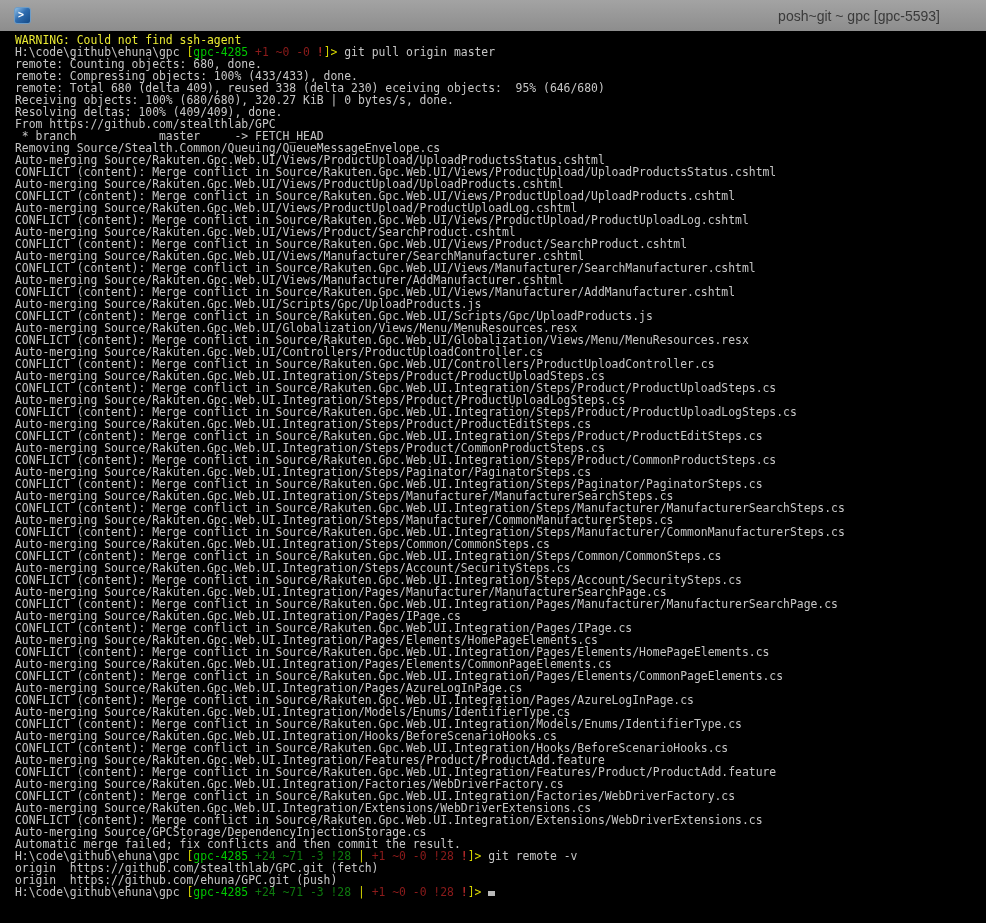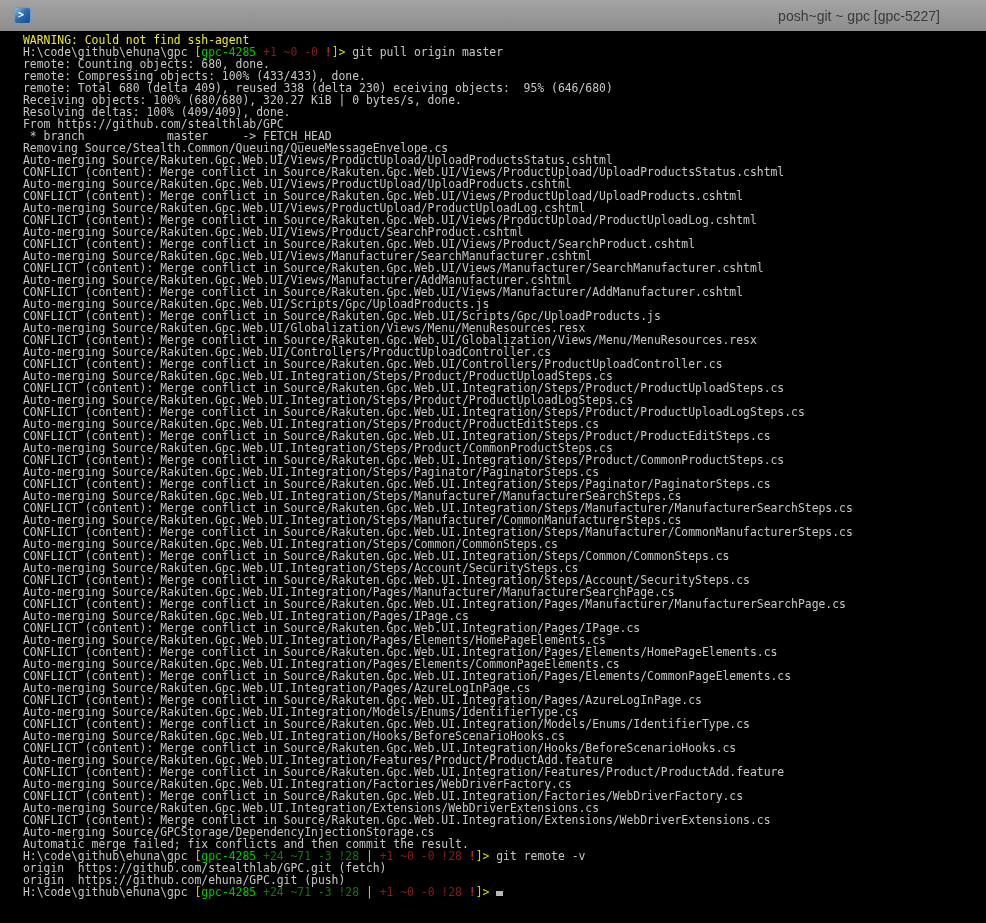--- a/index.html
+++ b/index.html
@@ -21,35 +21,35 @@
     font-size: 10px; font-weight: bold; line-height: 14px; padding-left: 3px;
   }
   .title-text {
     margin-left: auto; padding-right: 46px;
     color: #3a3a3a; font-size: 14px;
   }
 
   .terminal {
     flex: 1 1 auto;
     background: #000;
-    padding: 3px 0 0 23px;
+    padding: 3px 0 0 15px;
     overflow: hidden;
     font-family: "DejaVu Sans Mono", "Liberation Mono", monospace;
     font-size: 11.4px;
     line-height: 12px;
     white-space: pre;
   }
   .tline { height: 12px; }
   .cursor {
     display: inline-block; width: 7px; height: 5px;
     background: #b9b9b9; vertical-align: 0px;
   }
 </style>
 </head>
 <body>
 
 <div class="window">
   <div class="titlebar">
     <div class="ps-icon">&gt;</div>
-    <div class="title-text">posh~git ~ gpc [gpc-5227]</div>
+    <div class="title-text">posh~git ~ gpc [gpc-5593]</div>
   </div>
   <div class="terminal"><div class="tline"><span style="color: rgb(233, 233, 50);">WARNING: Could not find ssh-agent</span></div><div class="tline"><span style="color: rgb(198, 198, 198);">H:\code\github\ehuna\gpc </span><span style="color: rgb(214, 214, 0);">[</span><span style="color: rgb(0, 200, 0);">gpc-4285</span><span style="color: rgb(140, 27, 27);"> +1 ~0 -0</span><span style="color: rgb(224, 52, 52);"> !</span><span style="color: rgb(214, 214, 0);">]&gt;</span><span style="color: rgb(198, 198, 198);"> git pull origin master</span></div><div class="tline"><span style="color: rgb(198, 198, 198);">remote: Counting objects: 680, done.</span></div><div class="tline"><span style="color: rgb(198, 198, 198);">remote: Compressing objects: 100% (433/433), done.</span></div><div class="tline"><span style="color: rgb(198, 198, 198);">remote: Total 680 (delta 409), reused 338 (delta 230) eceiving objects:  95% (646/680)</span></div><div class="tline"><span style="color: rgb(198, 198, 198);">Receiving objects: 100% (680/680), 320.27 KiB | 0 bytes/s, done.</span></div><div class="tline"><span style="color: rgb(198, 198, 198);">Resolving deltas: 100% (409/409), done.</span></div><div class="tline"><span style="color: rgb(198, 198, 198);">From https://github.com/stealthlab/GPC</span></div><div class="tline"><span style="color: rgb(198, 198, 198);"> * branch            master     -&gt; FETCH_HEAD</span></div><div class="tline"><span style="color: rgb(198, 198, 198);">Removing Source/Stealth.Common/Queuing/QueueMessageEnvelope.cs</span></div><div class="tline"><span style="color: rgb(198, 198, 198);">Auto-merging Source/Rakuten.Gpc.Web.UI/Views/ProductUpload/UploadProductsStatus.cshtml</span></div><div class="tline"><span style="color: rgb(198, 198, 198);">CONFLICT (content): Merge conflict in Source/Rakuten.Gpc.Web.UI/Views/ProductUpload/UploadProductsStatus.cshtml</span></div><div class="tline"><span style="color: rgb(198, 198, 198);">Auto-merging Source/Rakuten.Gpc.Web.UI/Views/ProductUpload/UploadProducts.cshtml</span></div><div class="tline"><span style="color: rgb(198, 198, 198);">CONFLICT (content): Merge conflict in Source/Rakuten.Gpc.Web.UI/Views/ProductUpload/UploadProducts.cshtml</span></div><div class="tline"><span style="color: rgb(198, 198, 198);">Auto-merging Source/Rakuten.Gpc.Web.UI/Views/ProductUpload/ProductUploadLog.cshtml</span></div><div class="tline"><span style="color: rgb(198, 198, 198);">CONFLICT (content): Merge conflict in Source/Rakuten.Gpc.Web.UI/Views/ProductUpload/ProductUploadLog.cshtml</span></div><div class="tline"><span style="color: rgb(198, 198, 198);">Auto-merging Source/Rakuten.Gpc.Web.UI/Views/Product/SearchProduct.cshtml</span></div><div class="tline"><span style="color: rgb(198, 198, 198);">CONFLICT (content): Merge conflict in Source/Rakuten.Gpc.Web.UI/Views/Product/SearchProduct.cshtml</span></div><div class="tline"><span style="color: rgb(198, 198, 198);">Auto-merging Source/Rakuten.Gpc.Web.UI/Views/Manufacturer/SearchManufacturer.cshtml</span></div><div class="tline"><span style="color: rgb(198, 198, 198);">CONFLICT (content): Merge conflict in Source/Rakuten.Gpc.Web.UI/Views/Manufacturer/SearchManufacturer.cshtml</span></div><div class="tline"><span style="color: rgb(198, 198, 198);">Auto-merging Source/Rakuten.Gpc.Web.UI/Views/Manufacturer/AddManufacturer.cshtml</span></div><div class="tline"><span style="color: rgb(198, 198, 198);">CONFLICT (content): Merge conflict in Source/Rakuten.Gpc.Web.UI/Views/Manufacturer/AddManufacturer.cshtml</span></div><div class="tline"><span style="color: rgb(198, 198, 198);">Auto-merging Source/Rakuten.Gpc.Web.UI/Scripts/Gpc/UploadProducts.js</span></div><div class="tline"><span style="color: rgb(198, 198, 198);">CONFLICT (content): Merge conflict in Source/Rakuten.Gpc.Web.UI/Scripts/Gpc/UploadProducts.js</span></div><div class="tline"><span style="color: rgb(198, 198, 198);">Auto-merging Source/Rakuten.Gpc.Web.UI/Globalization/Views/Menu/MenuResources.resx</span></div><div class="tline"><span style="color: rgb(198, 198, 198);">CONFLICT (content): Merge conflict in Source/Rakuten.Gpc.Web.UI/Globalization/Views/Menu/MenuResources.resx</span></div><div class="tline"><span style="color: rgb(198, 198, 198);">Auto-merging Source/Rakuten.Gpc.Web.UI/Controllers/ProductUploadController.cs</span></div><div class="tline"><span style="color: rgb(198, 198, 198);">CONFLICT (content): Merge conflict in Source/Rakuten.Gpc.Web.UI/Controllers/ProductUploadController.cs</span></div><div class="tline"><span style="color: rgb(198, 198, 198);">Auto-merging Source/Rakuten.Gpc.Web.UI.Integration/Steps/Product/ProductUploadSteps.cs</span></div><div class="tline"><span style="color: rgb(198, 198, 198);">CONFLICT (content): Merge conflict in Source/Rakuten.Gpc.Web.UI.Integration/Steps/Product/ProductUploadSteps.cs</span></div><div class="tline"><span style="color: rgb(198, 198, 198);">Auto-merging Source/Rakuten.Gpc.Web.UI.Integration/Steps/Product/ProductUploadLogSteps.cs</span></div><div class="tline"><span style="color: rgb(198, 198, 198);">CONFLICT (content): Merge conflict in Source/Rakuten.Gpc.Web.UI.Integration/Steps/Product/ProductUploadLogSteps.cs</span></div><div class="tline"><span style="color: rgb(198, 198, 198);">Auto-merging Source/Rakuten.Gpc.Web.UI.Integration/Steps/Product/ProductEditSteps.cs</span></div><div class="tline"><span style="color: rgb(198, 198, 198);">CONFLICT (content): Merge conflict in Source/Rakuten.Gpc.Web.UI.Integration/Steps/Product/ProductEditSteps.cs</span></div><div class="tline"><span style="color: rgb(198, 198, 198);">Auto-merging Source/Rakuten.Gpc.Web.UI.Integration/Steps/Product/CommonProductSteps.cs</span></div><div class="tline"><span style="color: rgb(198, 198, 198);">CONFLICT (content): Merge conflict in Source/Rakuten.Gpc.Web.UI.Integration/Steps/Product/CommonProductSteps.cs</span></div><div class="tline"><span style="color: rgb(198, 198, 198);">Auto-merging Source/Rakuten.Gpc.Web.UI.Integration/Steps/Paginator/PaginatorSteps.cs</span></div><div class="tline"><span style="color: rgb(198, 198, 198);">CONFLICT (content): Merge conflict in Source/Rakuten.Gpc.Web.UI.Integration/Steps/Paginator/PaginatorSteps.cs</span></div><div class="tline"><span style="color: rgb(198, 198, 198);">Auto-merging Source/Rakuten.Gpc.Web.UI.Integration/Steps/Manufacturer/ManufacturerSearchSteps.cs</span></div><div class="tline"><span style="color: rgb(198, 198, 198);">CONFLICT (content): Merge conflict in Source/Rakuten.Gpc.Web.UI.Integration/Steps/Manufacturer/ManufacturerSearchSteps.cs</span></div><div class="tline"><span style="color: rgb(198, 198, 198);">Auto-merging Source/Rakuten.Gpc.Web.UI.Integration/Steps/Manufacturer/CommonManufacturerSteps.cs</span></div><div class="tline"><span style="color: rgb(198, 198, 198);">CONFLICT (content): Merge conflict in Source/Rakuten.Gpc.Web.UI.Integration/Steps/Manufacturer/CommonManufacturerSteps.cs</span></div><div class="tline"><span style="color: rgb(198, 198, 198);">Auto-merging Source/Rakuten.Gpc.Web.UI.Integration/Steps/Common/CommonSteps.cs</span></div><div class="tline"><span style="color: rgb(198, 198, 198);">CONFLICT (content): Merge conflict in Source/Rakuten.Gpc.Web.UI.Integration/Steps/Common/CommonSteps.cs</span></div><div class="tline"><span style="color: rgb(198, 198, 198);">Auto-merging Source/Rakuten.Gpc.Web.UI.Integration/Steps/Account/SecuritySteps.cs</span></div><div class="tline"><span style="color: rgb(198, 198, 198);">CONFLICT (content): Merge conflict in Source/Rakuten.Gpc.Web.UI.Integration/Steps/Account/SecuritySteps.cs</span></div><div class="tline"><span style="color: rgb(198, 198, 198);">Auto-merging Source/Rakuten.Gpc.Web.UI.Integration/Pages/Manufacturer/ManufacturerSearchPage.cs</span></div><div class="tline"><span style="color: rgb(198, 198, 198);">CONFLICT (content): Merge conflict in Source/Rakuten.Gpc.Web.UI.Integration/Pages/Manufacturer/ManufacturerSearchPage.cs</span></div><div class="tline"><span style="color: rgb(198, 198, 198);">Auto-merging Source/Rakuten.Gpc.Web.UI.Integration/Pages/IPage.cs</span></div><div class="tline"><span style="color: rgb(198, 198, 198);">CONFLICT (content): Merge conflict in Source/Rakuten.Gpc.Web.UI.Integration/Pages/IPage.cs</span></div><div class="tline"><span style="color: rgb(198, 198, 198);">Auto-merging Source/Rakuten.Gpc.Web.UI.Integration/Pages/Elements/HomePageElements.cs</span></div><div class="tline"><span style="color: rgb(198, 198, 198);">CONFLICT (content): Merge conflict in Source/Rakuten.Gpc.Web.UI.Integration/Pages/Elements/HomePageElements.cs</span></div><div class="tline"><span style="color: rgb(198, 198, 198);">Auto-merging Source/Rakuten.Gpc.Web.UI.Integration/Pages/Elements/CommonPageElements.cs</span></div><div class="tline"><span style="color: rgb(198, 198, 198);">CONFLICT (content): Merge conflict in Source/Rakuten.Gpc.Web.UI.Integration/Pages/Elements/CommonPageElements.cs</span></div><div class="tline"><span style="color: rgb(198, 198, 198);">Auto-merging Source/Rakuten.Gpc.Web.UI.Integration/Pages/AzureLogInPage.cs</span></div><div class="tline"><span style="color: rgb(198, 198, 198);">CONFLICT (content): Merge conflict in Source/Rakuten.Gpc.Web.UI.Integration/Pages/AzureLogInPage.cs</span></div><div class="tline"><span style="color: rgb(198, 198, 198);">Auto-merging Source/Rakuten.Gpc.Web.UI.Integration/Models/Enums/IdentifierType.cs</span></div><div class="tline"><span style="color: rgb(198, 198, 198);">CONFLICT (content): Merge conflict in Source/Rakuten.Gpc.Web.UI.Integration/Models/Enums/IdentifierType.cs</span></div><div class="tline"><span style="color: rgb(198, 198, 198);">Auto-merging Source/Rakuten.Gpc.Web.UI.Integration/Hooks/BeforeScenarioHooks.cs</span></div><div class="tline"><span style="color: rgb(198, 198, 198);">CONFLICT (content): Merge conflict in Source/Rakuten.Gpc.Web.UI.Integration/Hooks/BeforeScenarioHooks.cs</span></div><div class="tline"><span style="color: rgb(198, 198, 198);">Auto-merging Source/Rakuten.Gpc.Web.UI.Integration/Features/Product/ProductAdd.feature</span></div><div class="tline"><span style="color: rgb(198, 198, 198);">CONFLICT (content): Merge conflict in Source/Rakuten.Gpc.Web.UI.Integration/Features/Product/ProductAdd.feature</span></div><div class="tline"><span style="color: rgb(198, 198, 198);">Auto-merging Source/Rakuten.Gpc.Web.UI.Integration/Factories/WebDriverFactory.cs</span></div><div class="tline"><span style="color: rgb(198, 198, 198);">CONFLICT (content): Merge conflict in Source/Rakuten.Gpc.Web.UI.Integration/Factories/WebDriverFactory.cs</span></div><div class="tline"><span style="color: rgb(198, 198, 198);">Auto-merging Source/Rakuten.Gpc.Web.UI.Integration/Extensions/WebDriverExtensions.cs</span></div><div class="tline"><span style="color: rgb(198, 198, 198);">CONFLICT (content): Merge conflict in Source/Rakuten.Gpc.Web.UI.Integration/Extensions/WebDriverExtensions.cs</span></div><div class="tline"><span style="color: rgb(198, 198, 198);">Auto-merging Source/GPCStorage/DependencyInjectionStorage.cs</span></div><div class="tline"><span style="color: rgb(198, 198, 198);">Automatic merge failed; fix conflicts and then commit the result.</span></div><div class="tline"><span style="color: rgb(198, 198, 198);">H:\code\github\ehuna\gpc </span><span style="color: rgb(214, 214, 0);">[</span><span style="color: rgb(0, 200, 0);">gpc-4285</span><span style="color: rgb(14, 122, 14);"> +24 ~71 -3 !28</span><span style="color: rgb(214, 214, 0);"> |</span><span style="color: rgb(140, 27, 27);"> +1 ~0 -0 !28</span><span style="color: rgb(224, 52, 52);"> !</span><span style="color: rgb(214, 214, 0);">]&gt;</span><span style="color: rgb(198, 198, 198);"> git remote -v</span></div><div class="tline"><span style="color: rgb(198, 198, 198);">origin  https://github.com/stealthlab/GPC.git (fetch)</span></div><div class="tline"><span style="color: rgb(198, 198, 198);">origin  https://github.com/ehuna/GPC.git (push)</span></div><div class="tline"><span style="color: rgb(198, 198, 198);">H:\code\github\ehuna\gpc </span><span style="color: rgb(214, 214, 0);">[</span><span style="color: rgb(0, 200, 0);">gpc-4285</span><span style="color: rgb(14, 122, 14);"> +24 ~71 -3 !28</span><span style="color: rgb(214, 214, 0);"> |</span><span style="color: rgb(140, 27, 27);"> +1 ~0 -0 !28</span><span style="color: rgb(224, 52, 52);"> !</span><span style="color: rgb(214, 214, 0);">]&gt;</span><span style="color: rgb(198, 198, 198);"> </span><span class="cursor"></span></div></div>
 </div>
 
 </body></html>

